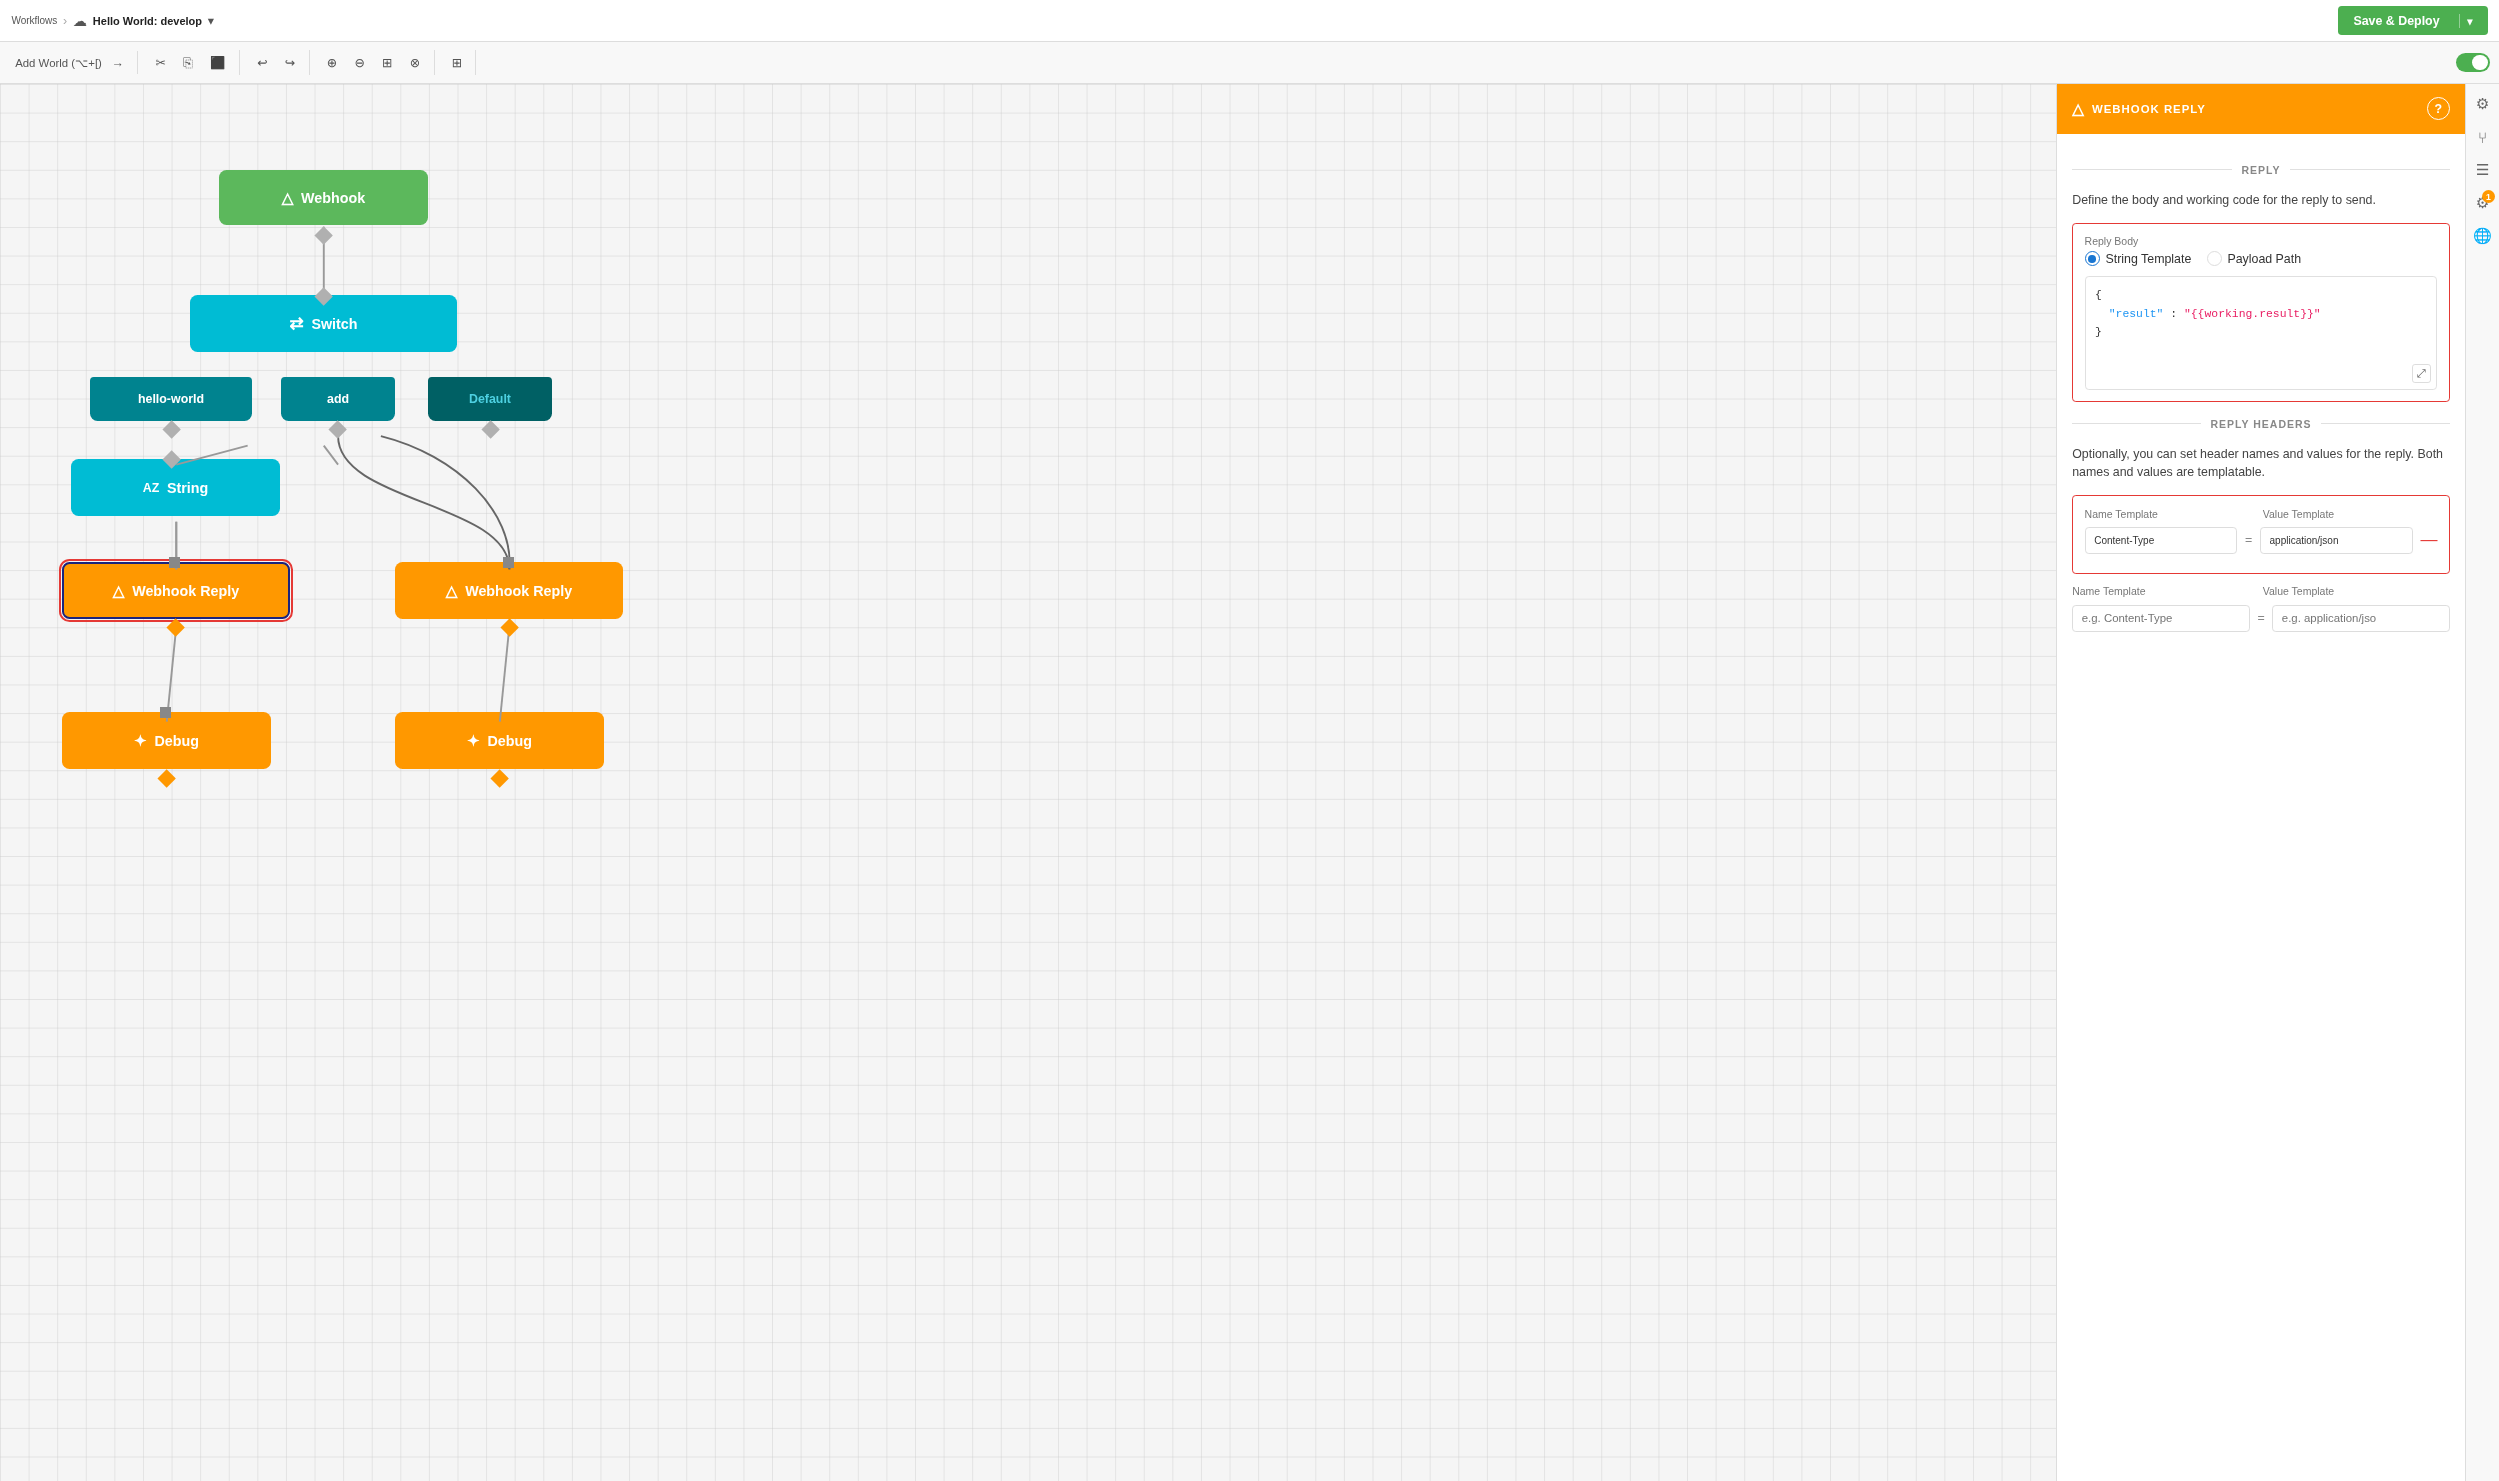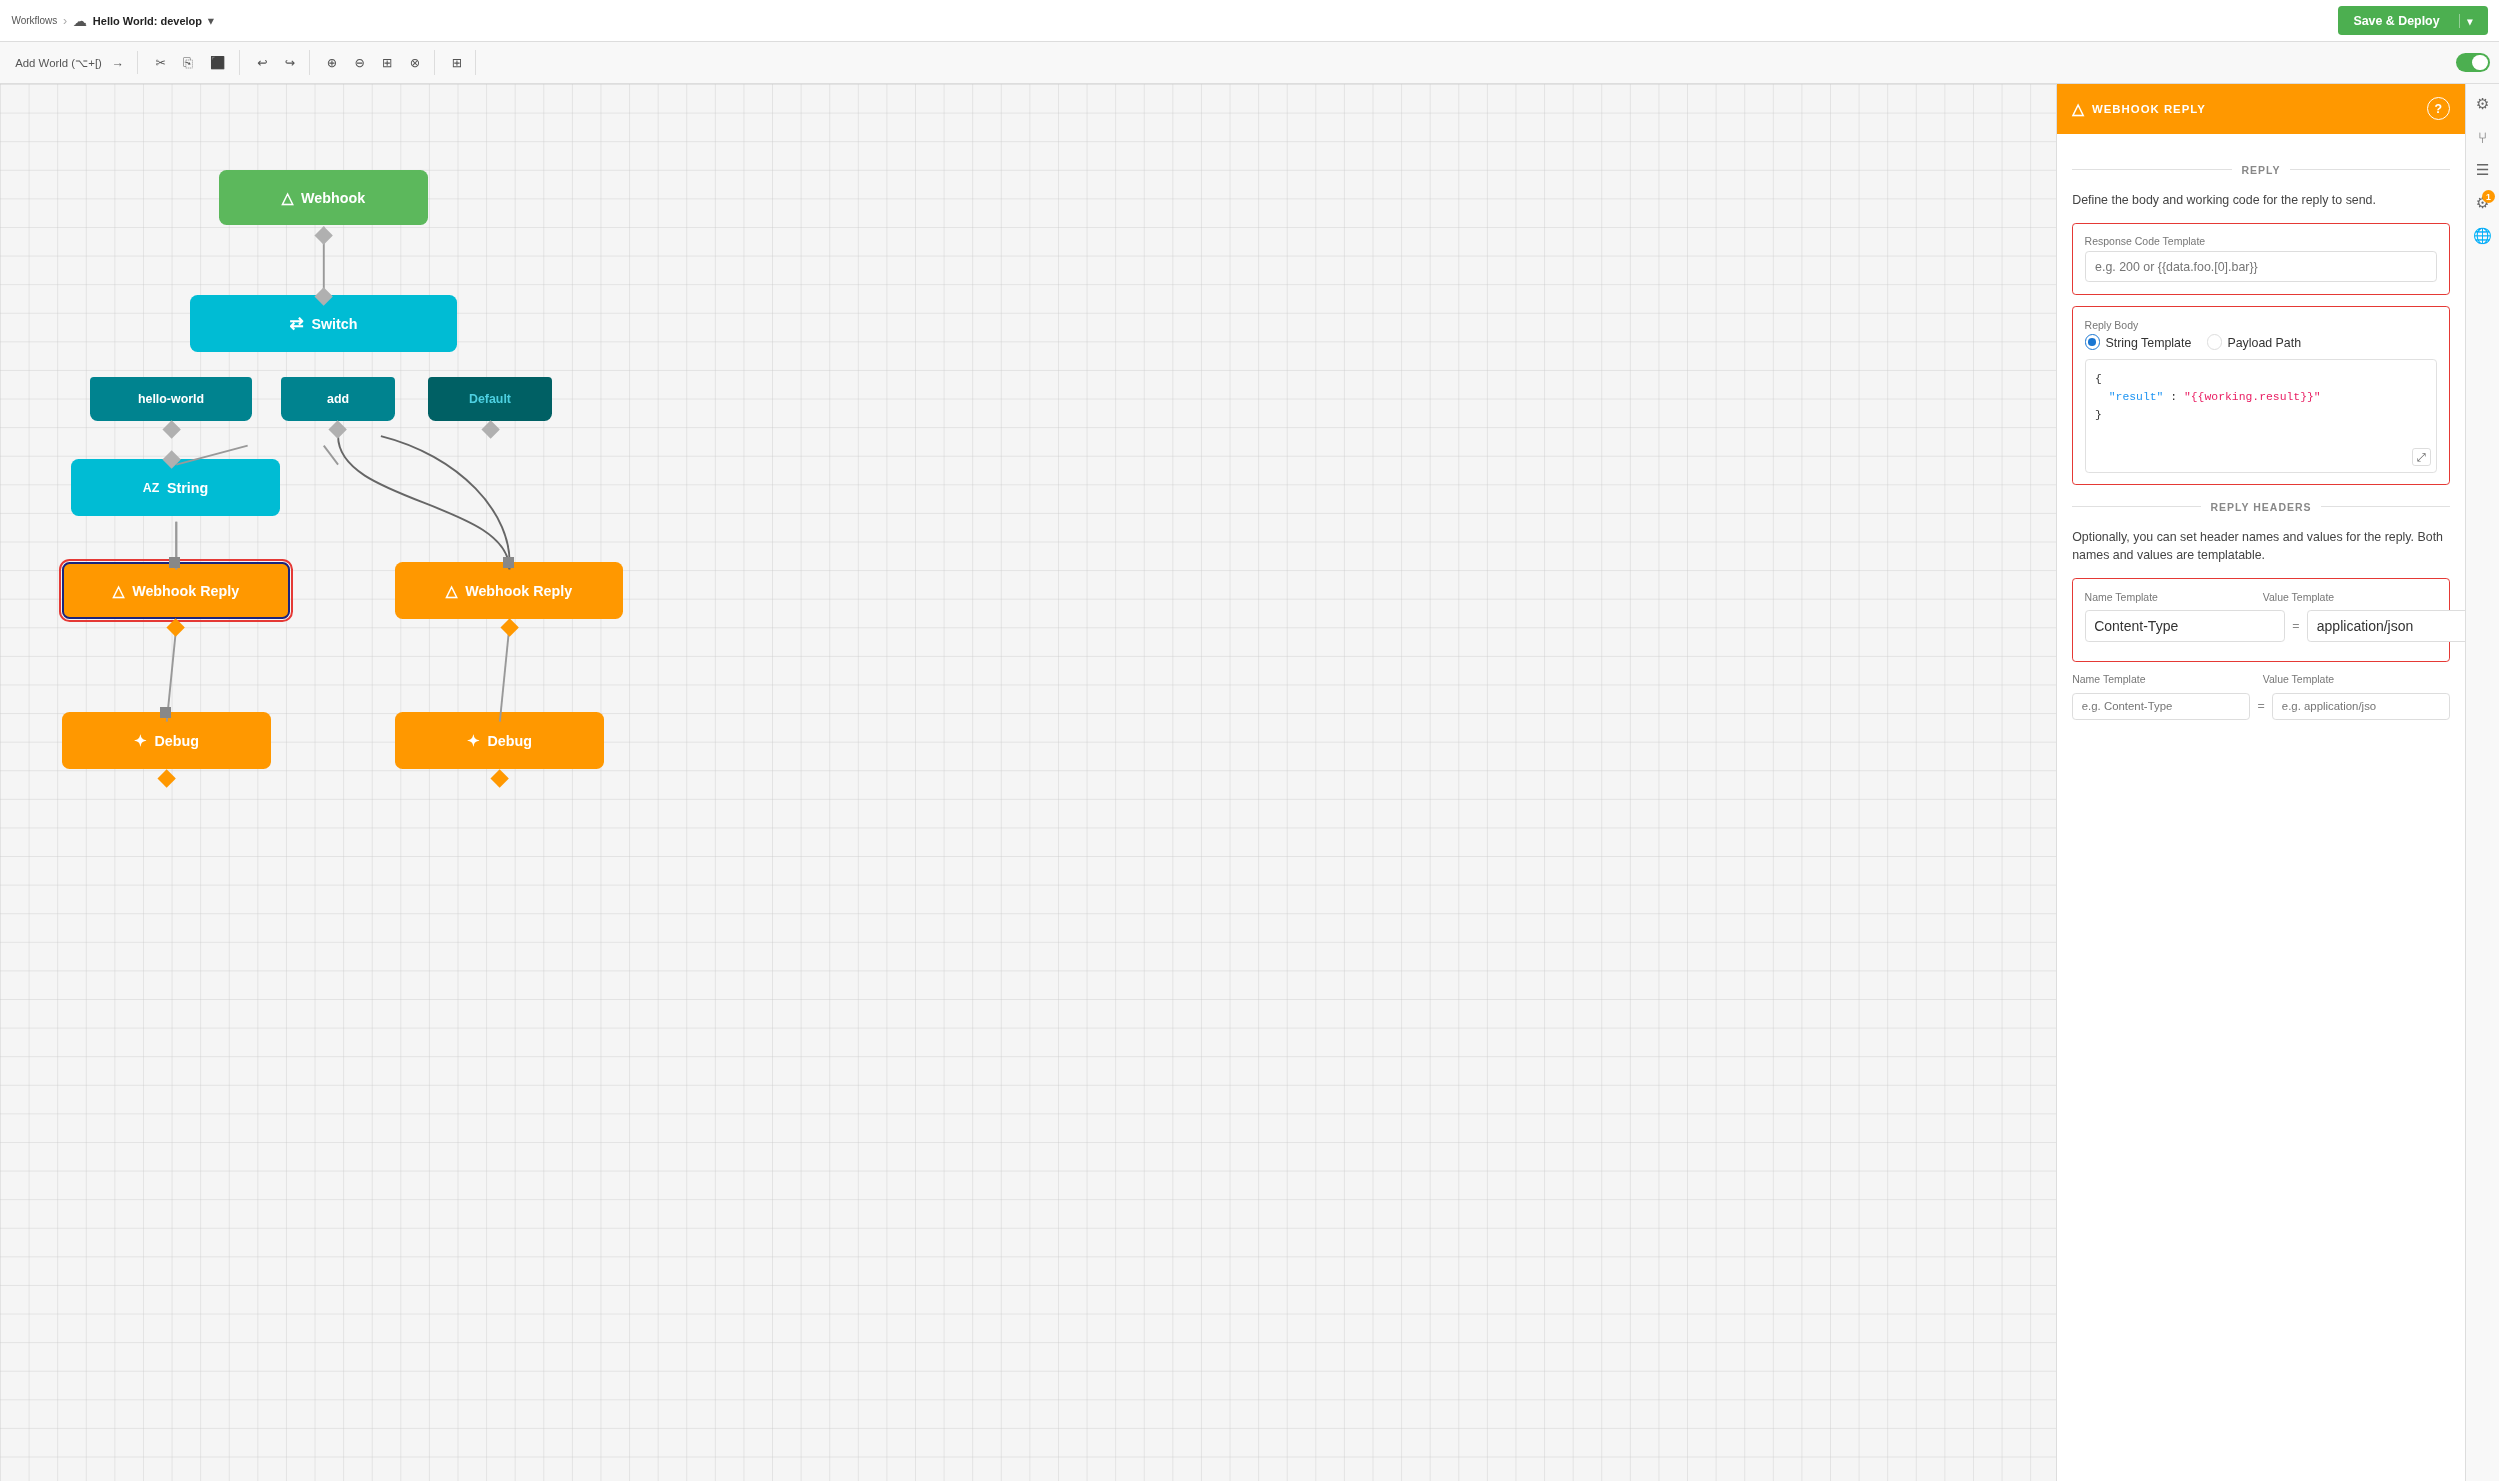--- a/index.html
+++ b/index.html
@@ -249,21 +249,21 @@
       align-items: center;
       gap: 7.6px;
       margin-bottom: 7.6px;
     }
     .header-col-label { font-size: 10.5px; color: #777; flex: 1; }
     .header-input {
       flex: 1;
       border: 1px solid #ddd;
       border-radius: 3.8px;
       padding: 6.7px 8.6px;
-      font-size: 14px;
+      font-size: 10px;
       color: #333;
     }
     .equals-sign { color: #888; font-size: 12.4px; }
     .delete-btn { color: #e53935; background: none; border: none; cursor: pointer; font-size: 17px; font-weight: 300; }
 
     .placeholder-row {
       display: flex;
       align-items: center;
       gap: 7.6px;
     }
@@ -427,24 +427,20 @@
     </div>
 
     <div id="panel-content">
 
       <div class="section-divider">
         <span>REPLY</span>
       </div>
 
       <p class="panel-description">Define the body and working code for the reply to send.</p>
 
-      <div class="outlined-section">
-        <label class="form-label">Response Code Template</label>
-        <input class="form-input" type="text" placeholder="e.g. 200 or {{data.foo.[0].bar}}" style="">
-      </div>
 
       <div class="outlined-section">
         <label class="form-label">Reply Body</label>
         <div class="radio-group">
           <label class="radio-option">
             <div class="radio-circle selected"></div>
             <span>String Template</span>
           </label>
           <label class="radio-option">
             <div class="radio-circle"></div>

